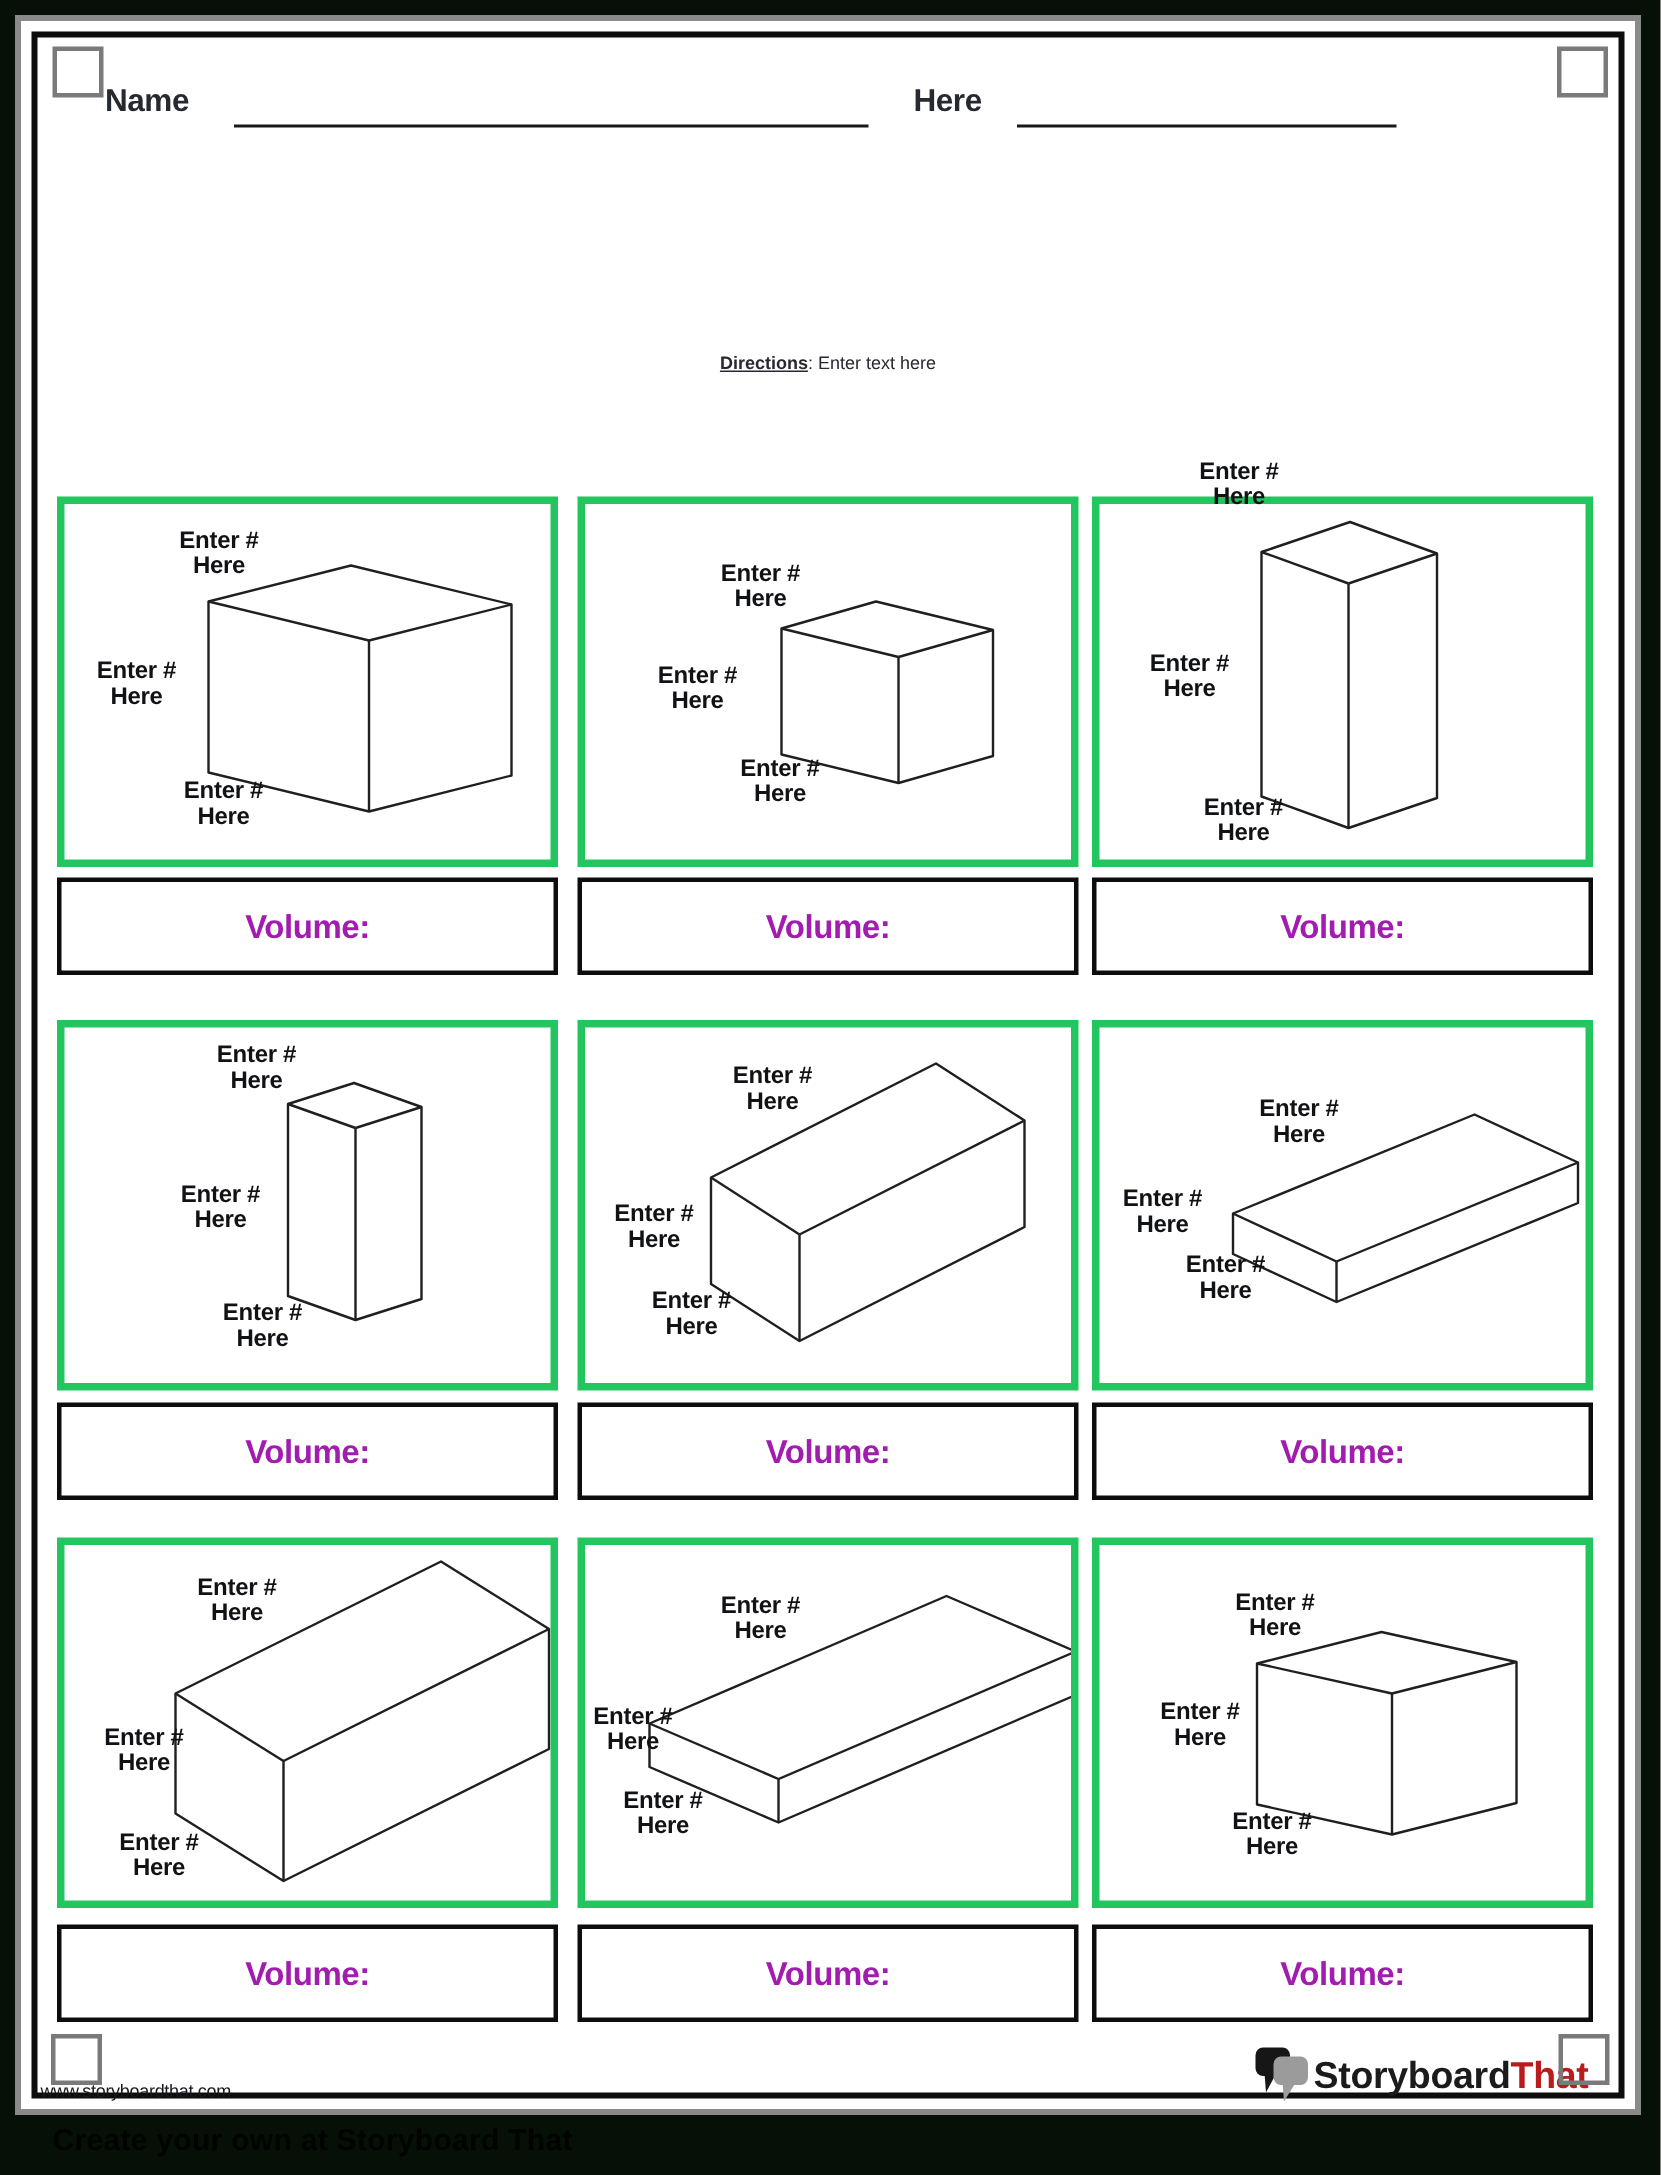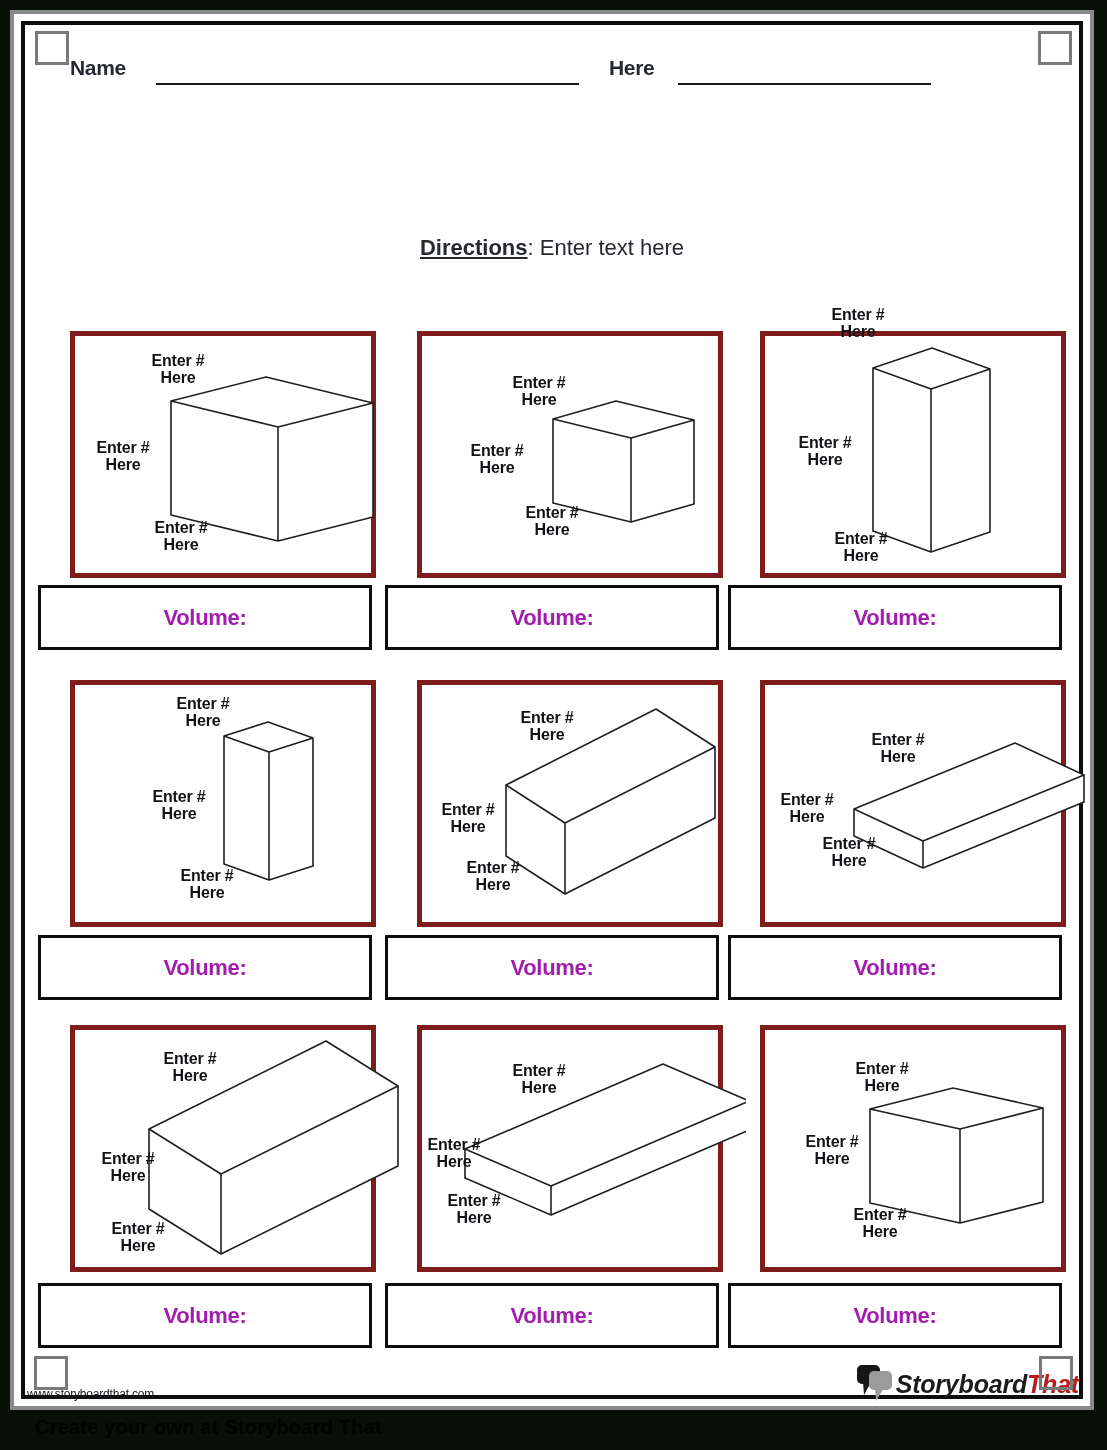--- a/index.html
+++ b/index.html
@@ -40,49 +40,48 @@
     display:flex;align-items:center;justify-content:center;
   }
   .titlebox::after{
     content:"";position:absolute;inset:-3px;border:2px solid #141414;
     transform:rotate(.5deg);pointer-events:none;
   }
   .titletext{font-size:33px;font-weight:bold;color:#26292f;letter-spacing:-.5px;}
 
   .directions{
     position:absolute;top:210px;left:0;right:0;text-align:center;
-    font-size:22px;color:#26292f;
+    font-size:12px;color:#26292f;
   }
   .directions .dlabel{font-weight:bold;text-decoration:underline;}
 
   .pcell{
-    position:absolute;width:306px;height:247px;box-sizing:border-box;
-    border:5px solid #7f1d1d;
-    margin-left:32px;
+    position:absolute;width:334px;height:247px;box-sizing:border-box;
+    border:5px solid #22c55e;
   }
   .pcell svg{position:absolute;left:0;top:0;width:324px;height:237px;}
   .lbl{
     position:absolute;width:120px;text-align:center;
     font-size:16px;font-weight:bold;line-height:1.07;letter-spacing:-.2px;
     color:#101215;white-space:pre-line;z-index:2;
   }
   .vcell{
     position:absolute;width:334px;height:65px;box-sizing:border-box;
     border:3px solid #0d0d0d;background:#fff;
     display:flex;align-items:center;justify-content:center;
   }
   .vtext{font-size:22px;font-weight:bold;color:#a21caf;letter-spacing:-.3px;}
 
   .website{
     position:absolute;left:2px;top:1362px;
     font-size:12px;font-weight:normal;color:#15181c;letter-spacing:-.2px;
   }
   .logo{
-    position:absolute;right:0;top:1338px;height:42px;z-index:2;
-    display:flex;align-items:center;font-style:italic;
+    position:absolute;right:20px;top:1338px;height:42px;z-index:2;
+    display:flex;align-items:center;
   }
   .logo .ltxt{font-size:25px;font-weight:600;letter-spacing:-.2px;}
   .logo .ldark{color:#1b1b1b;}
   .logo .llight{color:#b91c1c;}
 </style>
 </head>
 <body>
 
 <div class="tagline">Create your own at Storyboard That</div>
 

